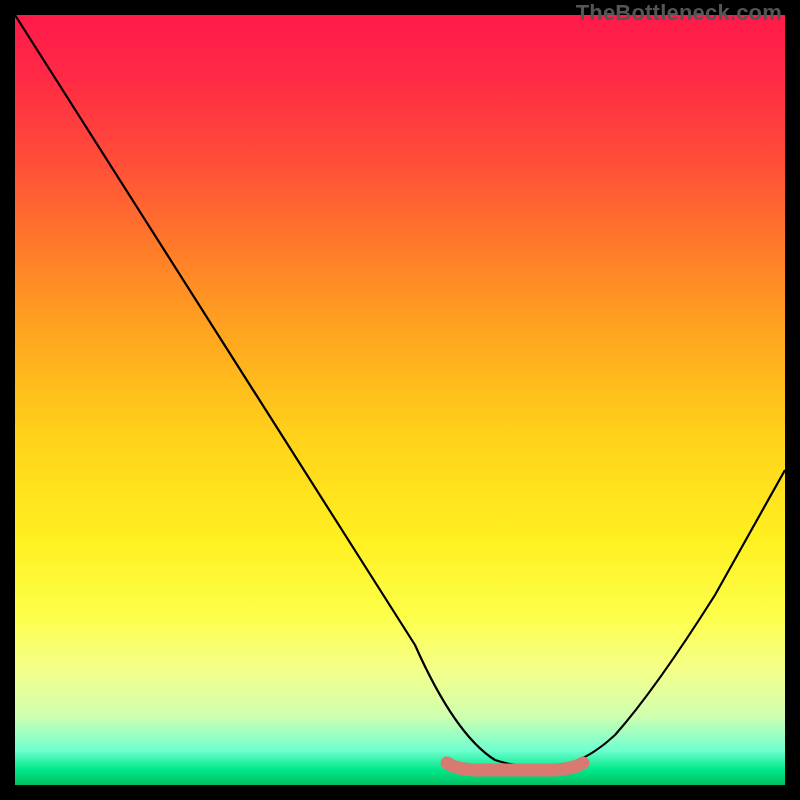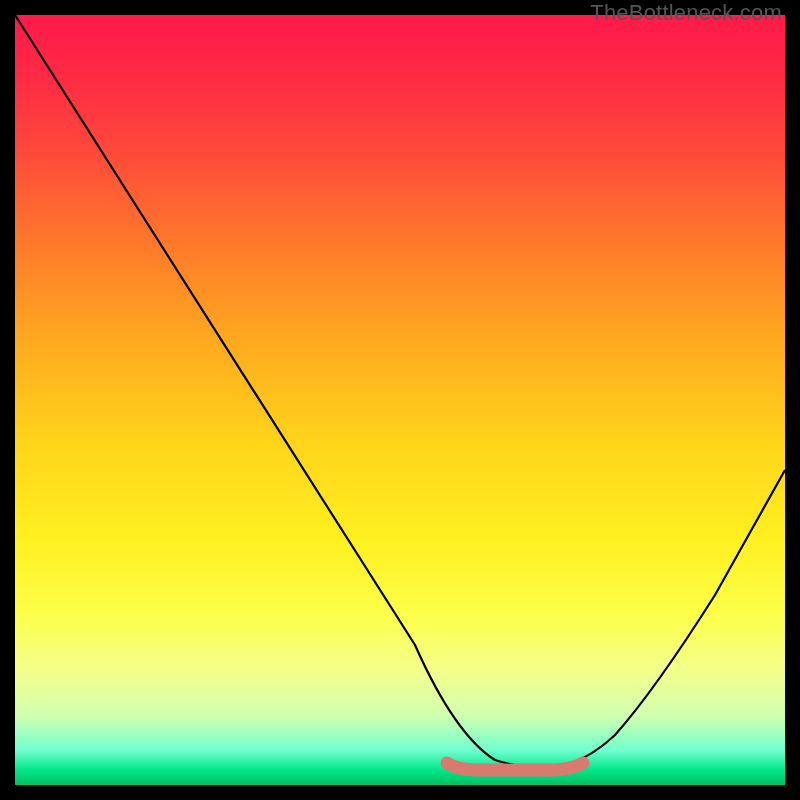--- a/index.html
+++ b/index.html
@@ -47,21 +47,21 @@
     width: 770px;
     height: 770px;
   }
   .watermark {
     position: absolute;
     top: 0px;
     right: 18px;
     font-family: Arial, sans-serif;
     font-size: 22px;
     color: #555;
-    font-weight: 400;
+    font-weight: 700;
     letter-spacing: 0.2px;
     text-align: right;
   }
 </style>
 </head>
 <body>
 
 <div class="frame">
   <div class="gradient"></div>
 

